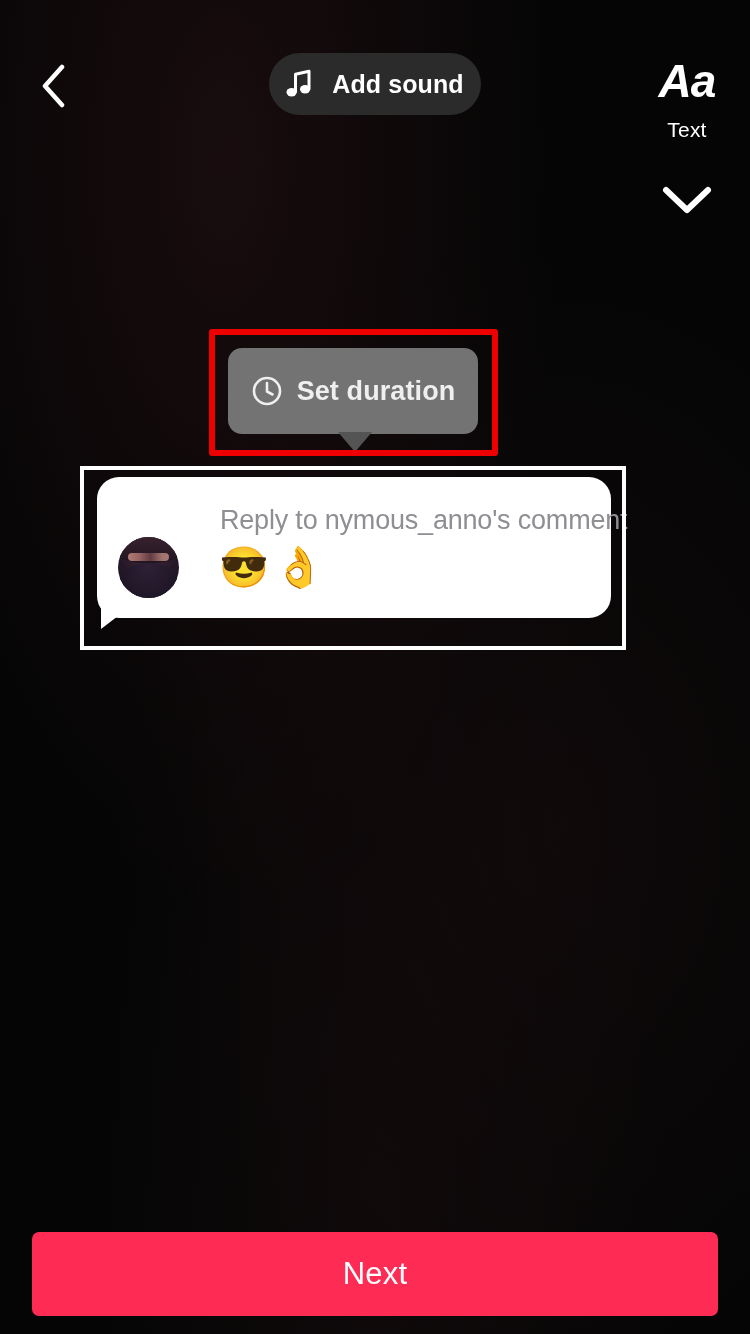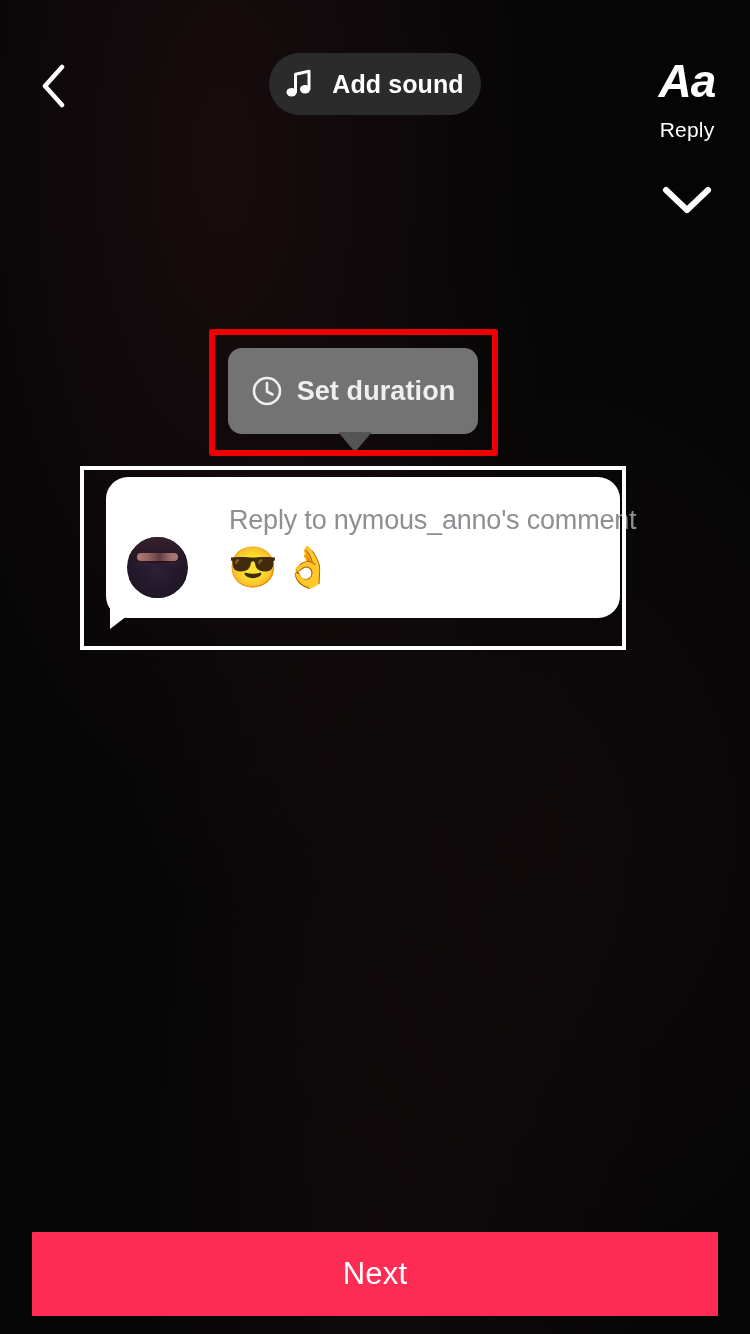--- a/index.html
+++ b/index.html
@@ -169,21 +169,21 @@
     top: 466px;
     width: 546px;
     height: 184px;
     border: 4px solid #ffffff;
     pointer-events: none;
   }
 
   
   .comment-card-wrap {
     position: absolute;
-    left: 106px;
+    left: 97px;
     top: 477px;
     width: 514px;
     height: 141px;
   }
   .comment-card {
     width: 514px;
     height: 141px;
     background: #ffffff;
     border-radius: 22px;
     position: relative;
@@ -257,21 +257,21 @@
   }
 
   
   .next-btn {
     position: absolute;
     left: 32px;
     top: 1232px;
     width: 686px;
     height: 84px;
     background: #fe2c55;
-    border-radius: 1px;
+    border-radius: 7px;
     display: flex;
     align-items: center;
     justify-content: center;
     border: none;
   }
   .next-label {
     color: #ffffff;
     font-size: 31px;
     letter-spacing: 0.2px;
   }
@@ -297,21 +297,21 @@
     </svg>
     <span class="add-sound-label">Add sound</span>
   </div>
 
   <div class="right-rail">
 
     <div class="rail-item">
       <div class="rail-icon">
         <span class="rail-aa">Aa</span>
       </div>
-      <span class="rail-label">Reply</span>
+      <span class="rail-label">Text</span>
     </div>
 
 
 
     <div class="rail-collapse">
       <svg width="52" height="32" viewBox="0 0 52 32">
         <path d="M5 6 L26 26 L47 6" fill="none" stroke="#ffffff" stroke-width="6" stroke-linecap="round" stroke-linejoin="round"></path>
       </svg>
     </div>
   </div>

